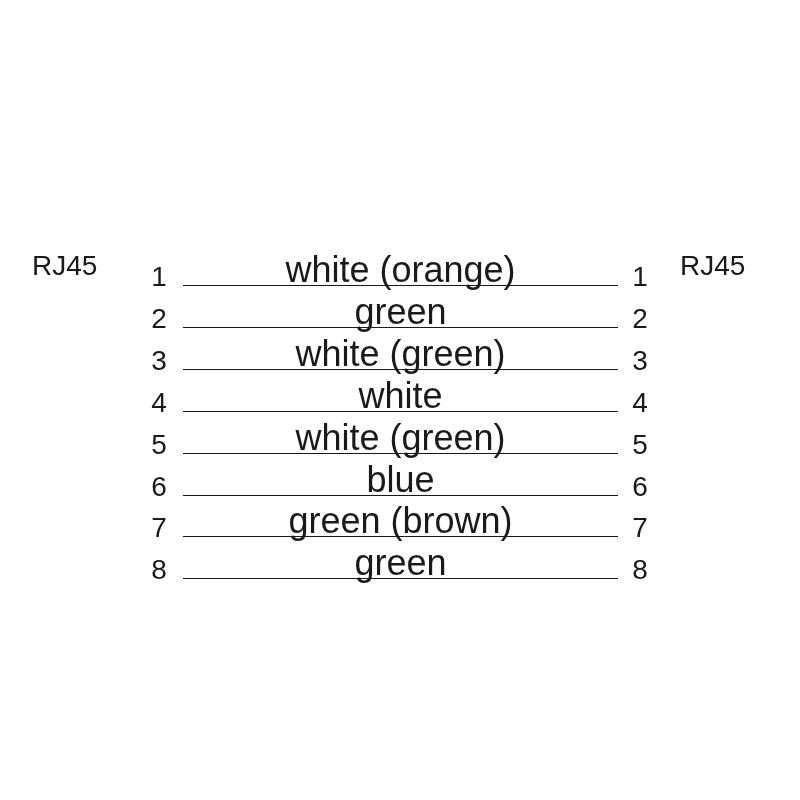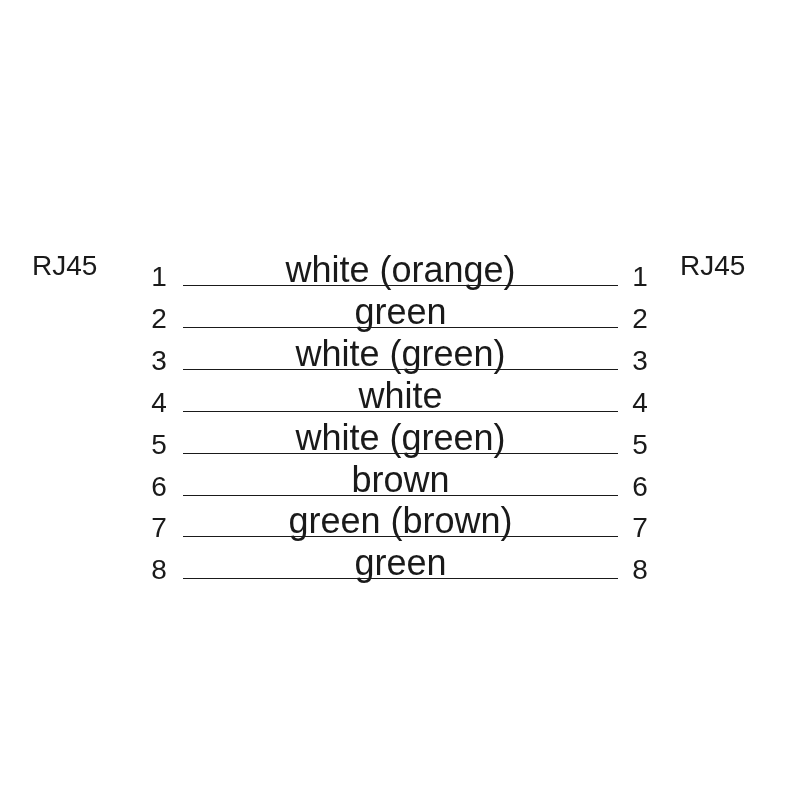--- a/index.html
+++ b/index.html
@@ -116,21 +116,21 @@
         <div class="wire-line"></div>
         <div class="pin-number right">4</div>
       </div>
       <div class="wire-row" style="top: 436.6px;">
         <div class="wire-caption">white (green)</div>
         <div class="pin-number left">5</div>
         <div class="wire-line"></div>
         <div class="pin-number right">5</div>
       </div>
       <div class="wire-row" style="top: 478.5px;">
-        <div class="wire-caption">brown</div>
+        <div class="wire-caption">blue</div>
         <div class="pin-number left">6</div>
         <div class="wire-line"></div>
         <div class="pin-number right">6</div>
       </div>
       <div class="wire-row" style="top: 520.4px;">
         <div class="wire-caption">green (brown)</div>
         <div class="pin-number left">7</div>
         <div class="wire-line"></div>
         <div class="pin-number right">7</div>
       </div>

